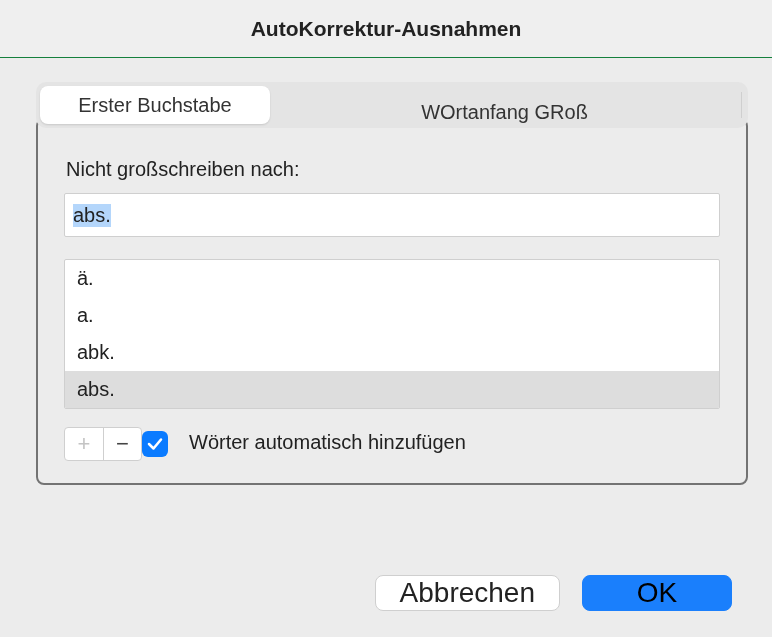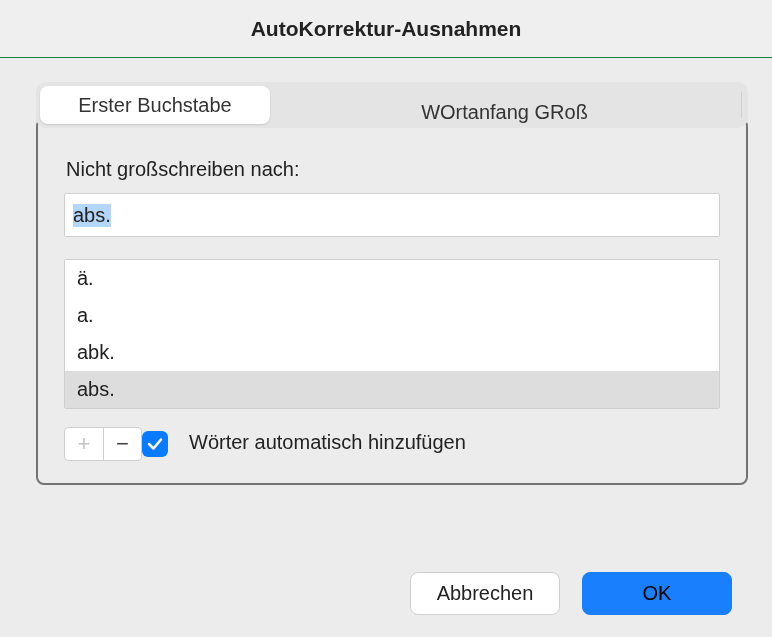--- a/index.html
+++ b/index.html
@@ -136,25 +136,25 @@
     display: flex; align-items: center; justify-content: center;
   }
   .checkbox svg { width: 18px; height: 18px; display:block; }
   .footer {
     height: 78px;
     display: flex; align-items: center; justify-content: flex-end;
     gap: 22px;
     padding: 0 40px 10px 0;
   }
   .btn {
-    height: 43px;
+    height: 36px;
     min-width: 150px;
     padding: 0 24px;
     border-radius: 8px;
-    font-size: 20px;
+    font-size: 28px;
     display: flex; align-items: center; justify-content: center;
     border: 1px solid #cfcfcf;
     background: #ffffff;
     cursor: default;
   }
   .btn.primary {
     background: #1a7ffc;
     border-color: #1a7ffc;
     color: #000000;
     font-weight: 500;

